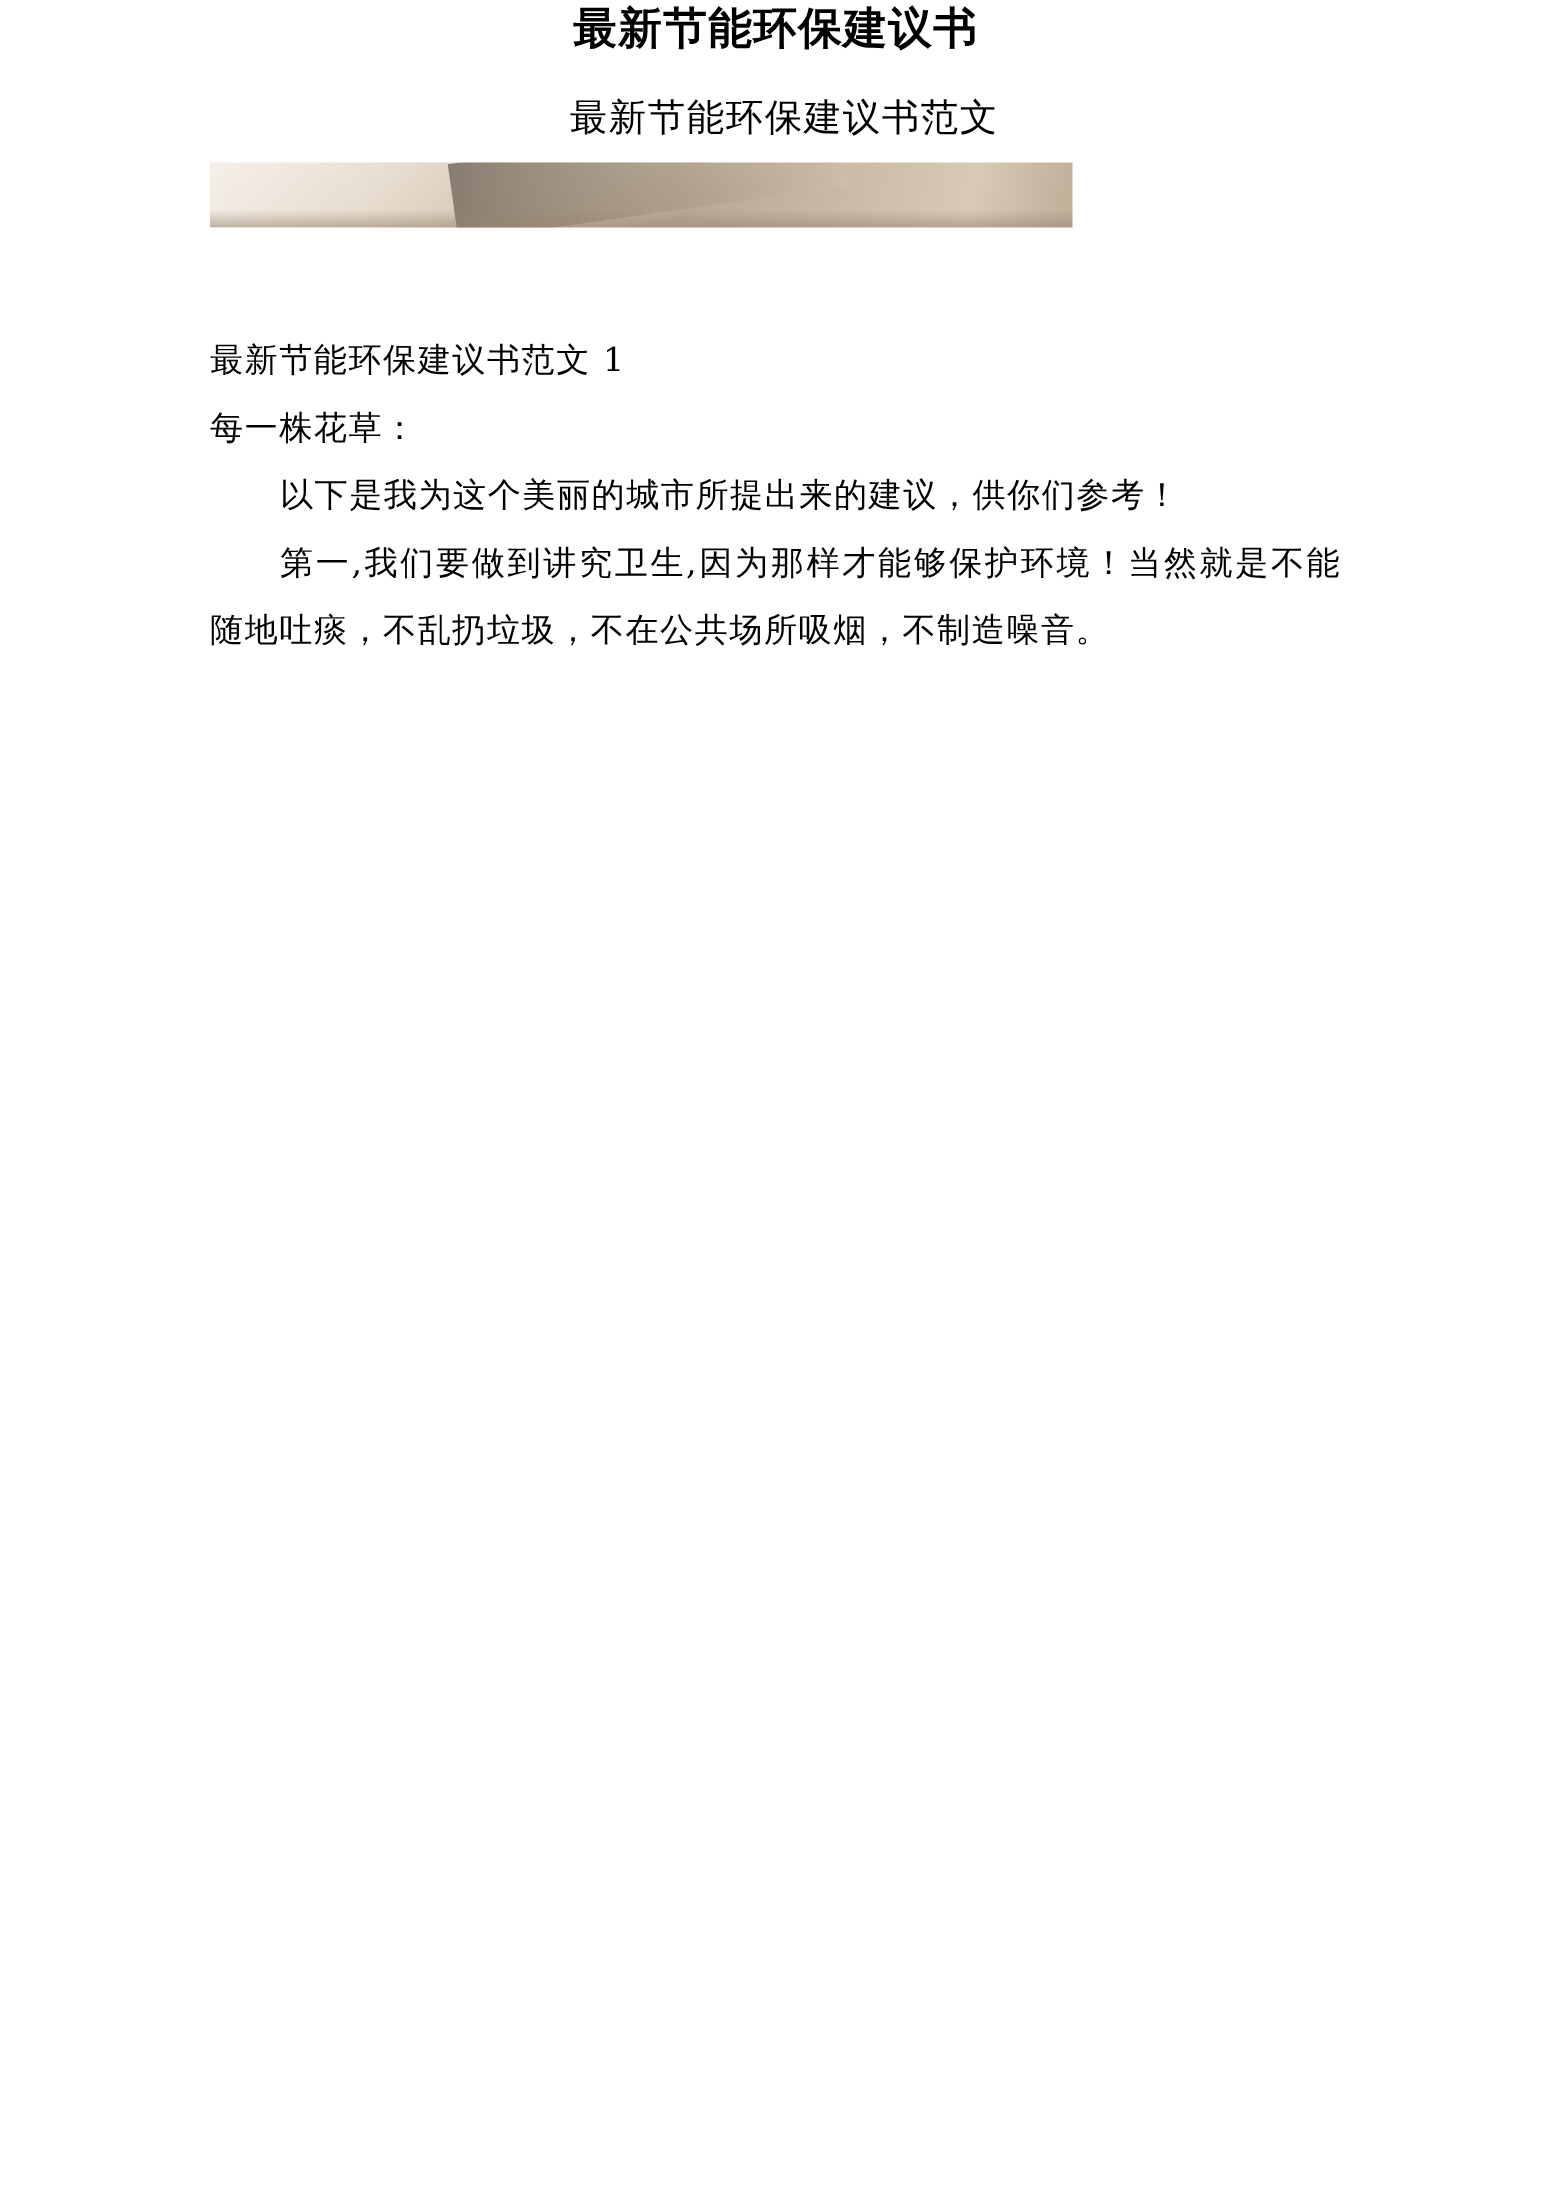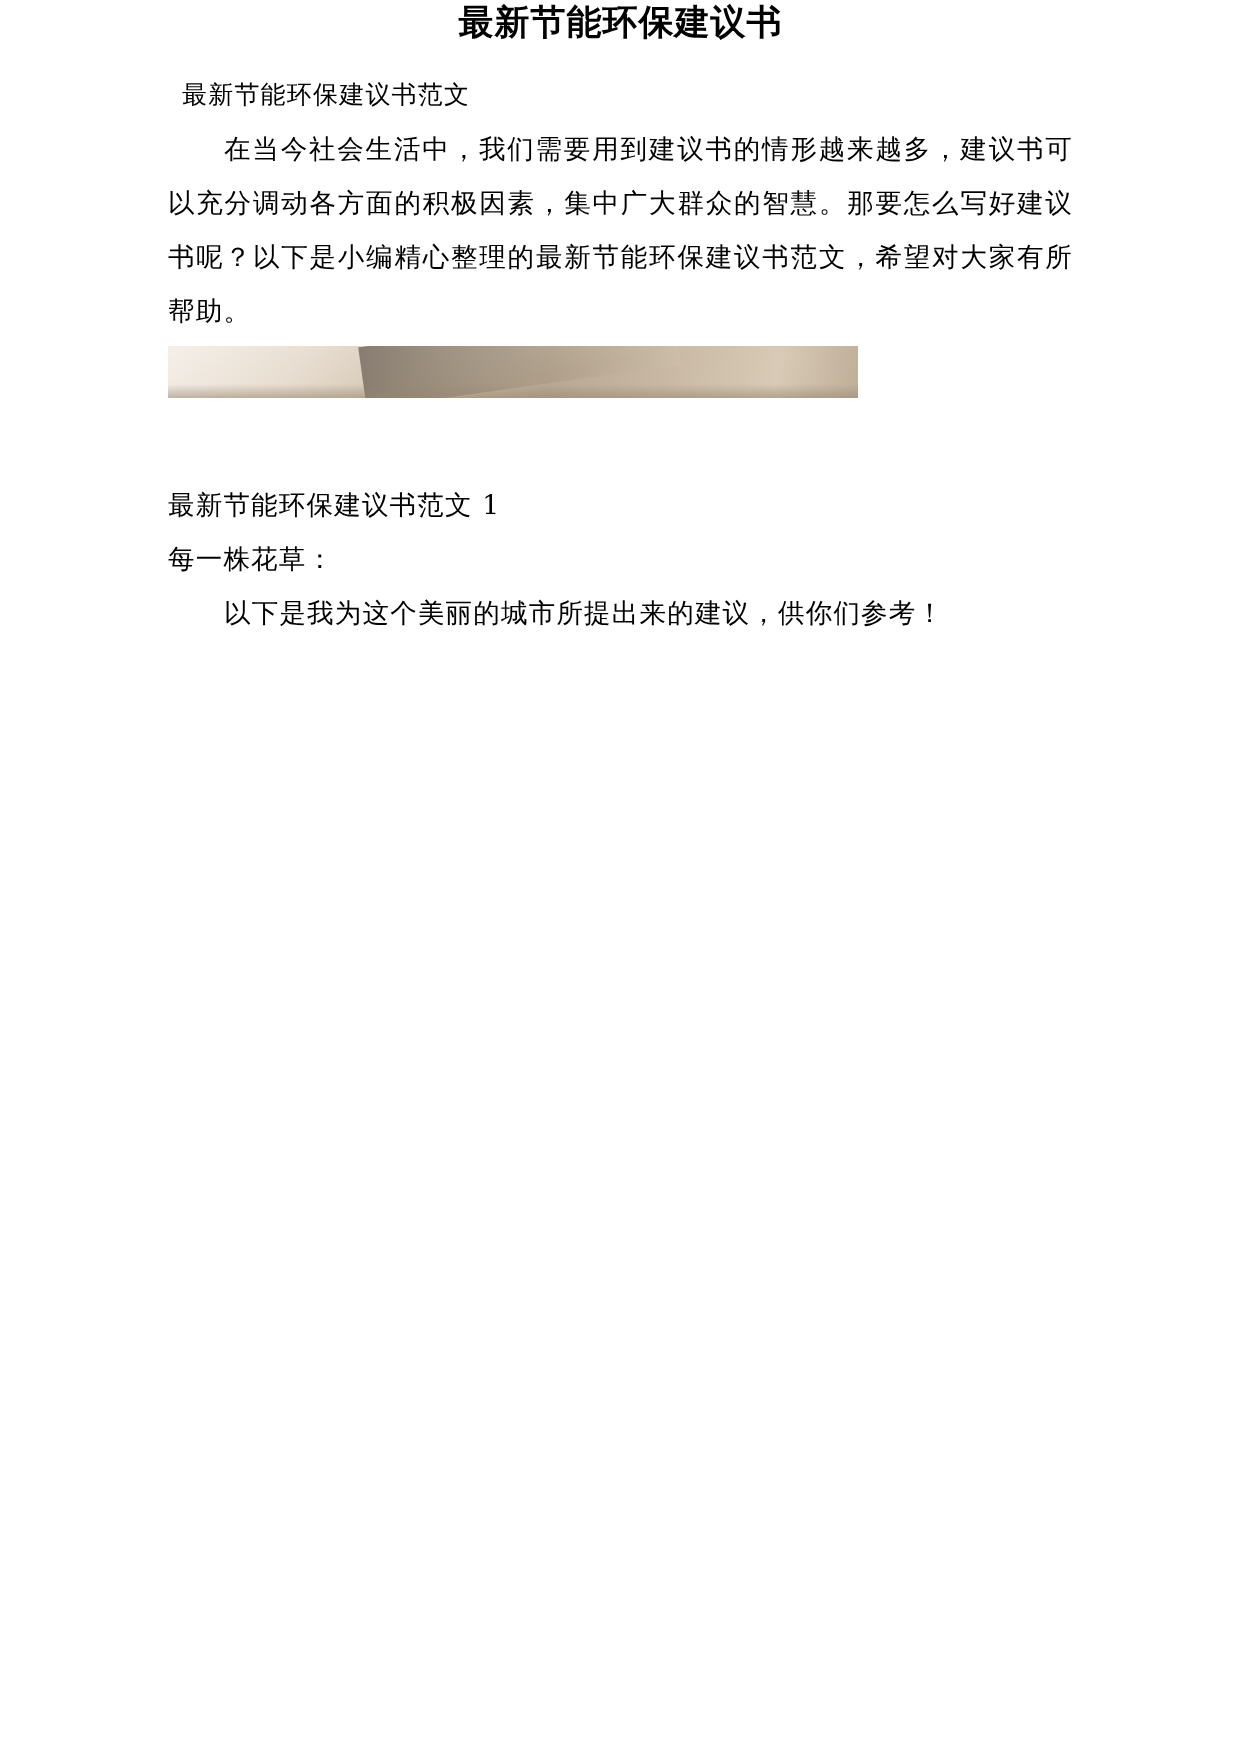--- a/index.html
+++ b/index.html
@@ -37,25 +37,26 @@
   .para {
     font-size: 26.5px;
     line-height: 54px;
     letter-spacing: 1.2px;
     margin: 0;
     text-align: justify;
     text-justify: inter-character;
   }
   .spacer-after-title { height: 68px; }
   .sub-head {
-    font-size: 25px;
+    font-size: 30px;
     line-height: 54px;
     letter-spacing: 1.2px;
     margin: 0;
     padding-left: 14px;
+    text-align: center;
   }
   .indent { text-indent: 56px; }
   .img-band {
     margin-top: 8px;
     width: 690px;
     height: 52px;
     background:
       linear-gradient(170deg, rgba(255,255,255,0.35) 0%, rgba(255,255,255,0) 55%),
       linear-gradient(100deg, #efe7dd 0%, #e3d7c7 18%, #cdbda8 38%, #b8a893 55%, #c9b9a4 72%, #d8cab6 88%, #bfae98 100%);
       position: relative;
@@ -92,27 +93,27 @@
 <body>
 
 <div class="page">
   <h1 class="doc-title">最新节能环保建议书</h1>
 
   <div class="content">
     <div class="spacer-after-title"></div>
 
     <p class="sub-head">最新节能环保建议书范文</p>
 
-    <p class="para indent">在当今社会生活中，我们需要用到建议书的情形越来越多，建议书可以充分调动各方面的积极因素，集中广大群众的智慧。那要怎么写好建议书呢？以下是小编精心整理的最新节能环保建议书范文，希望对大家有所帮助。</p>
 
     <div class="img-band"></div>
 
     <div class="gap-1"></div>
 
     <p class="section-head">最新节能环保建议书范文 1</p>
 
     <p class="para">每一株花草：</p>
 
     <p class="para indent">以下是我为这个美丽的城市所提出来的建议，供你们参考！</p>
 
+    <p class="para indent">第一,我们要做到讲究卫生,因为那样才能够保护环境！当然就是不能随地吐痰，不乱扔垃圾，不在公共场所吸烟，不制造噪音。</p>
 
   </div>
 </div>
 
 </body></html>

